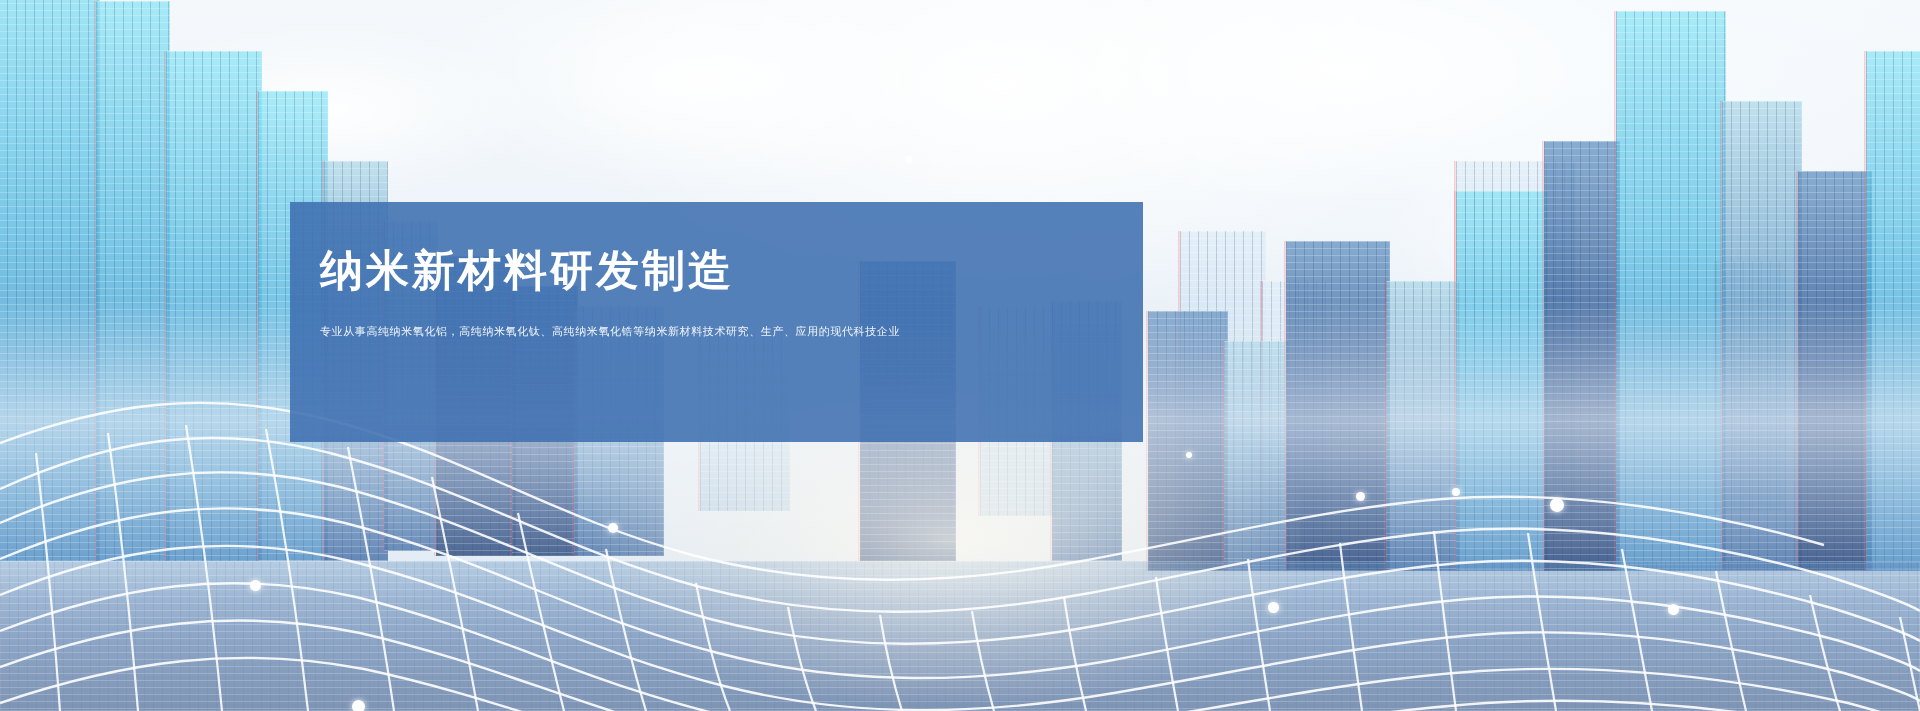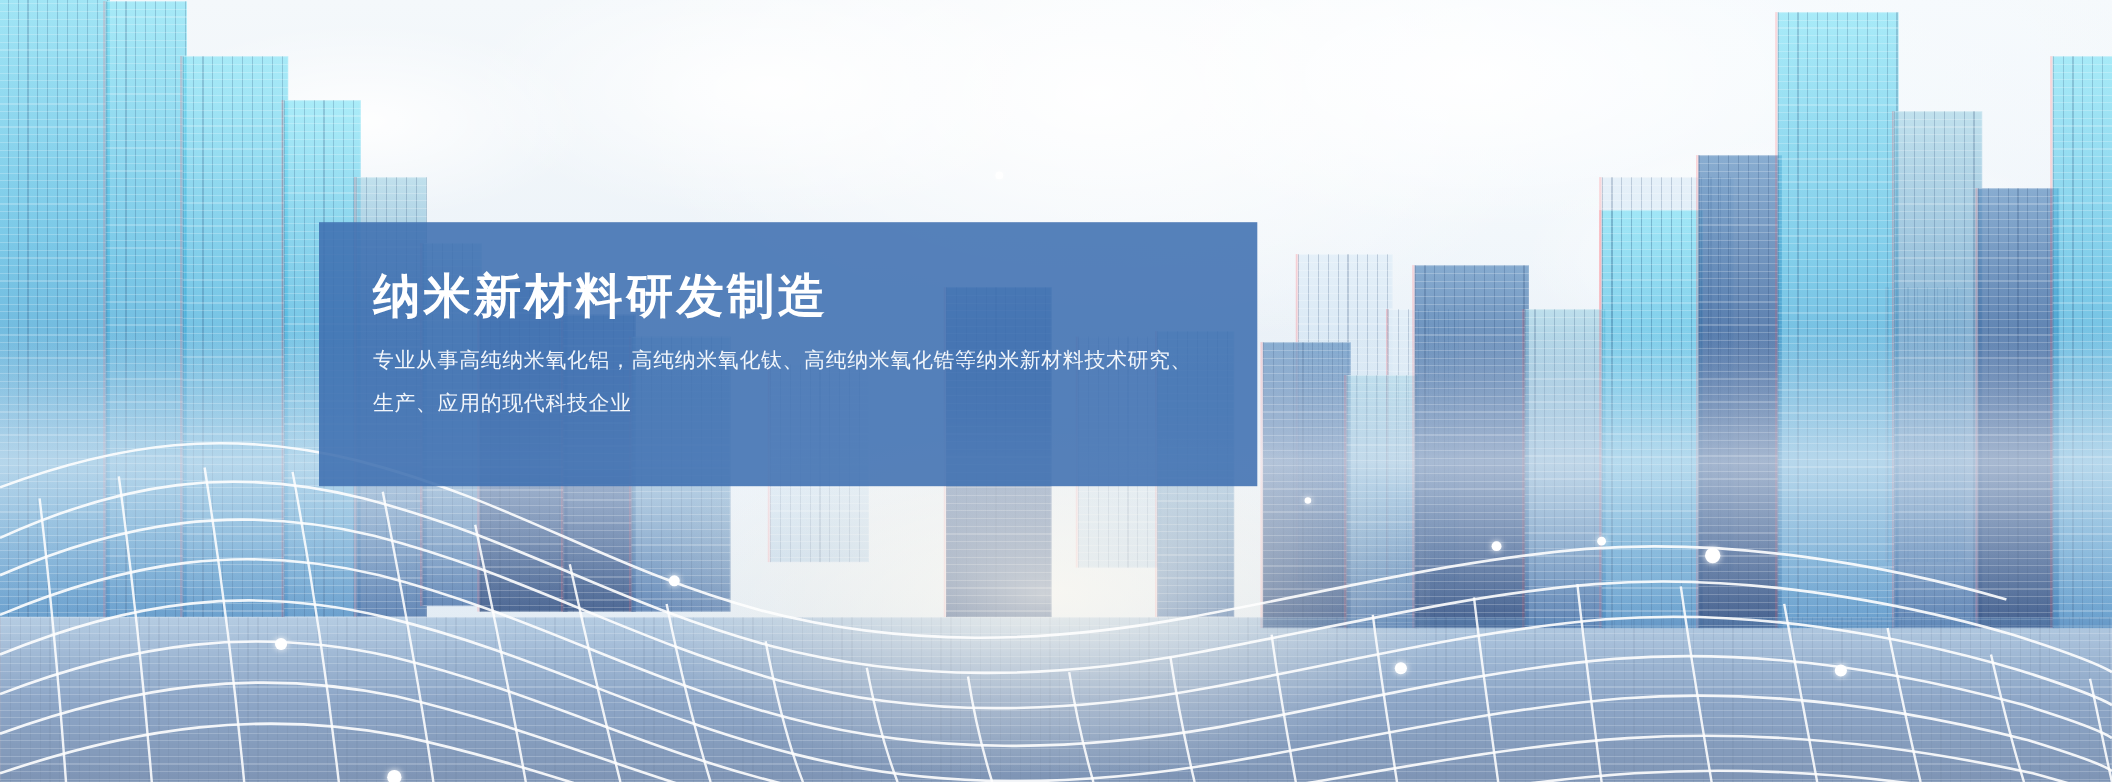--- a/index.html
+++ b/index.html
@@ -74,34 +74,34 @@
   }
 
   
   #panel {
     position:absolute;
     left:290px; top:202px;
     width:853px; height:240px;
     background:rgba(63,112,177,.88);
     z-index:5;
   }
-  .panel-inner { padding:44px 40px 0 49px; }
+  .panel-inner { padding:44px 40px 0 30px; }
 
   #headline {
     color:#ffffff;
     font-size:43px;
     font-weight:bold;
     letter-spacing:3px;
     line-height:1.15;
     white-space:nowrap;
   }
   #subtext {
-    margin-top:15px;
+    margin-top:25px;
     color:#f2f6fb;
-    font-size:19px;
+    font-size:11px;
     line-height:2.05;
     letter-spacing:.6px;
     max-width:790px;
   }
 </style>
 </head>
 <body>
 
 <div id="banner">
 

